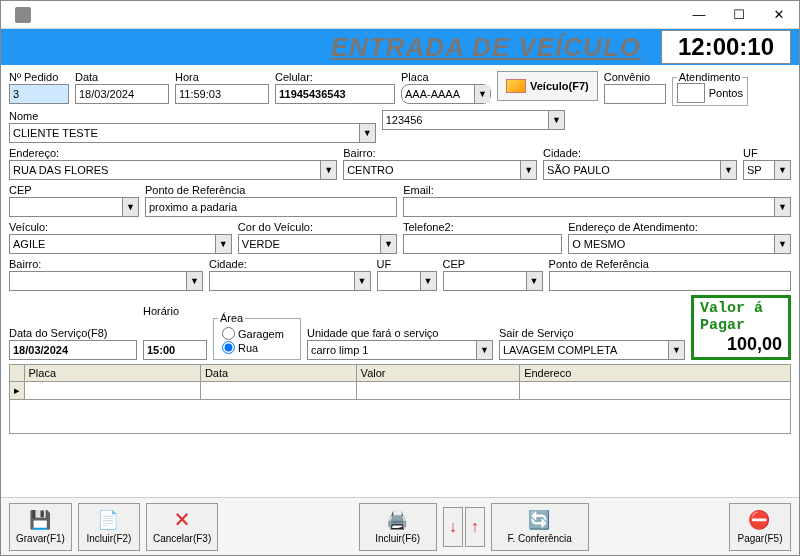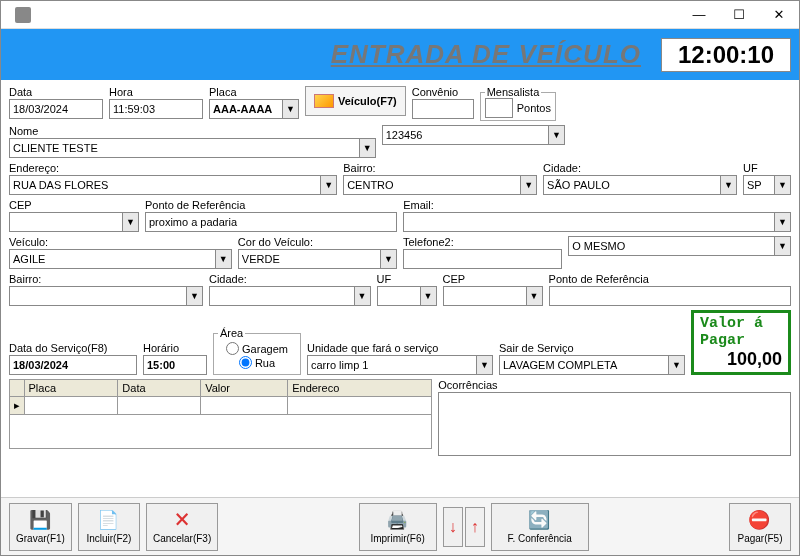--- a/index.html
+++ b/index.html
@@ -2,36 +2,36 @@
 <html><head>
 <meta charset="utf-8">
 <style>
 * { box-sizing: border-box; margin: 0; padding: 0; }
 body { font-family: Tahoma, Arial, sans-serif; font-size: 11px; background: #f0f0f0; width: 800px; height: 556px; overflow: hidden; }
 .window { width: 800px; height: 556px; background: #fff; border: 1px solid #888; display: flex; flex-direction: column; }
 .titlebar { height: 28px; background: #fff; display: flex; align-items: center; justify-content: flex-end; border-bottom: 1px solid #ddd; }
 .titlebar .tb-icon { width: 16px; height: 16px; margin-left: 8px; background: #888; border-radius: 2px; }
 .titlebar .wbtns { display: flex; gap: 0; }
 .titlebar .wbtn { width: 40px; height: 28px; display: flex; align-items: center; justify-content: center; font-size: 13px; cursor: pointer; }
-.header { height: 51px; background: #2196f3; display: flex; align-items: center; justify-content: flex-end; padding: 0 8px; gap: 12px; }
+.header { height: 36px; background: #2196f3; display: flex; align-items: center; justify-content: flex-end; padding: 0 8px; gap: 12px; }
 .header-title { color: #777; font-size: 26px; font-weight: bold; font-style: italic; text-decoration: underline; letter-spacing: 1px; flex: 1; text-align: right; padding-right: 8px; }
 .clock { background: #fff; color: #000; font-size: 24px; font-weight: bold; padding: 2px 10px; border: 1px solid #888; min-width: 130px; text-align: center; }
 .form-area { flex: 1; padding: 6px 8px 4px 8px; overflow: hidden; }
 fieldset { border: 1px solid #aaa; padding: 2px 4px 4px 4px; position: relative; }
 legend { font-size: 11px; padding: 0 2px; }
 .row { display: flex; gap: 6px; margin-bottom: 4px; }
 .fg { display: flex; flex-direction: column; }
 .fg > .lbl { font-size: 11px; margin-bottom: 1px; }
 input[type=text], select { font-family: inherit; font-size: 11px; height: 20px; border: 1px solid #888; padding: 1px 3px; background: #fff; }
 .combo { position: relative; }
 .combo input { width: 100%; padding-right: 18px; }
 .combo .arrow { position: absolute; right: 1px; top: 1px; width: 16px; height: 18px; background: #e8e8e8; border-left: 1px solid #888; display: flex; align-items: center; justify-content: center; font-size: 9px; cursor: pointer; }
 .btn-conv { display: flex; align-items: center; gap: 4px; background: #f5f5f5; border: 1px solid #999; padding: 4px 8px; height: 30px; cursor: pointer; font-size: 11px; font-weight: bold; }
 .btn-conv .card-icon { width: 20px; height: 14px; background: linear-gradient(135deg,#ffd54f,#ff9800); border: 1px solid #c77; }
-.radio-group { display: flex; flex-direction: column; gap: 1px; font-size: 11px; padding: 1px 4px; align-items: center; }
+.radio-group { display: flex; flex-direction: column; gap: 1px; font-size: 11px; padding: 1px 4px; }
 .radio-group label { display: flex; align-items: center; gap: 3px; }
 .valor-box { border: 3px solid #1b8a1b; padding: 2px 6px; display: flex; flex-direction: column; align-items: flex-end; }
 .valor-box .lbl { color: #1b8a1b; font-weight: bold; font-size: 15px; align-self: flex-start; font-family: Liberation Mono, monospace; }
 .valor-box .val { font-size: 18px; font-weight: bold; }
 .grid-area { display: flex; gap: 6px; margin-top: 4px; }
 table.grd { border-collapse: collapse; font-size: 11px; }
 table.grd th, table.grd td { border: 1px solid #999; padding: 2px 4px; background: #fff; }
 table.grd th { background: #ece9d8; font-weight: normal; text-align: left; }
 textarea { font-family: inherit; font-size: 11px; border: 1px solid #888; resize: none; }
 .footer { height: 58px; border-top: 1px solid #ccc; display: flex; align-items: center; padding: 4px 8px; gap: 6px; background: #f5f5f5; }
@@ -57,45 +57,53 @@
   </div>
 
   <div class="header">
     <div class="header-title">ENTRADA DE VEÍCULO</div>
     <div class="clock">12:00:10</div>
   </div>
 
   <div class="form-area">
 
     <div class="row">
+      <div class="fg" style="width:60px;">
+        <span class="lbl">Nº Pedido</span>
+        <input type="text" style="background: rgb(205, 232, 255);" value="3">
+      </div>
       <div class="fg" style="width:94px;">
         <span class="lbl">Data</span>
         <input type="text" value="18/03/2024" style="">
       </div>
       <div class="fg" style="width:94px;">
         <span class="lbl">Hora</span>
         <input type="text" value="11:59:03" style="">
       </div>
+      <div class="fg" style="width:120px;">
+        <span class="lbl">Celular:</span>
+        <input type="text" style="font-weight: bold;" value="11945436543">
+      </div>
       <div class="fg" style="width:90px;">
         <span class="lbl">Placa</span>
         <div class="combo">
-          <input type="text" style="font-weight: bold;" value="AAA-AAAA">
+          <input type="text" style="font-weight: normal; border-radius: 8px;" value="AAA-AAAA">
           <div class="arrow">▼</div>
         </div>
       </div>
       <button class="btn-conv">
         <span class="card-icon"></span>
         <span>Veículo(F7)</span>
       </button>
       <div class="fg" style="width:62px;">
         <span class="lbl">Convênio</span>
         <input type="text" value="" style="">
       </div>
       <fieldset style="width:70px; padding:0 4px 2px 4px;">
-        <legend>Mensalista</legend>
+        <legend>Atendimento</legend>
         <div style="display:flex; align-items:center; gap:4px;">
           <input type="text" style="width: 28px;" value="">
           <span>Pontos</span>
         </div>
       </fieldset>
     </div>
 
     <div class="row">
       <div class="fg" style="flex:2;">
         <span class="lbl">Nome</span>
@@ -148,20 +156,21 @@
       </div>
       <div class="fg" style="flex:1;">
         <span class="lbl">Cor do Veículo:</span>
         <div class="combo"><input type="text" value="VERDE" style=""><div class="arrow">▼</div></div>
       </div>
       <div class="fg" style="flex:1;">
         <span class="lbl">Telefone2:</span>
         <input type="text" value="" style="">
       </div>
       <div class="fg" style="flex:1.4;">
+        <span class="lbl">Endereço de Atendimento:</span>
         <div class="combo"><input type="text" value="O MESMO" style=""><div class="arrow">▼</div></div>
       </div>
     </div>
 
     <div class="row">
       <div class="fg" style="flex:1.2;">
         <span class="lbl">Bairro:</span>
         <div class="combo"><input type="text" value="" style=""><div class="arrow">▼</div></div>
       </div>
       <div class="fg" style="flex:1;">
@@ -180,21 +189,21 @@
         <span class="lbl">Ponto de Referência</span>
         <input type="text" value="" style="">
       </div>
     </div>
 
     <div class="row" style="align-items:flex-end;">
       <div class="fg" style="width:128px;">
         <span class="lbl">Data do Serviço(F8)</span>
         <input type="text" style="font-weight: bold;" value="18/03/2024">
       </div>
-      <div class="fg" style="width:64px;">
+      <div class="fg" style="width:64px;gap:22px;">
         <span class="lbl">Horário</span>
         <input type="text" style="font-weight: bold;" value="15:00">
       </div>
       <fieldset style="width:88px;">
         <legend>Área</legend>
         <div class="radio-group">
           <label>
               <input type="radio" name="area" style="">
               <span>Garagem</span>
             </label>
@@ -235,45 +244,41 @@
                 <td></td>
                 <td></td>
                 <td></td>
               </tr>
           <tr>
                 <td style="height:34px;" colspan="5"></td>
               </tr>
         </tbody>
           </table>
       </div>
-      <div class="fg" style="flex:1;">
-        <span class="lbl">Ocorrências</span>
-        <textarea style="height: 64px;"></textarea>
-      </div>
     </div>
 
   </div>
 
   <div class="footer">
     <button class="fbtn">
         <span class="ico">💾</span>
         <span>Gravar(F1)</span>
       </button>
     <button class="fbtn">
         <span class="ico" style="color:#2a9d2a;">📄</span>
         <span>Incluir(F2)</span>
       </button>
     <button class="fbtn">
         <span class="ico" style="color:#d33;">🗙</span>
         <span>Cancelar(F3)</span>
       </button>
     <div class="spacer"></div>
     <button class="fbtn" style="min-width:78px;">
         <span class="ico">🖨️</span>
-        <span>Imprimir(F6)</span>
+        <span>Incluir(F6)</span>
       </button>
     <div class="arrows">
       <div class="ab" style="color:#d33;">↓</div>
       <div class="ab" style="color:#d33;">↑</div>
     </div>
     <button class="fbtn" style="min-width:98px;">
         <span class="ico">🔄</span>
         <span>F. Conferência</span>
       </button>
     <div class="spacer"></div>

